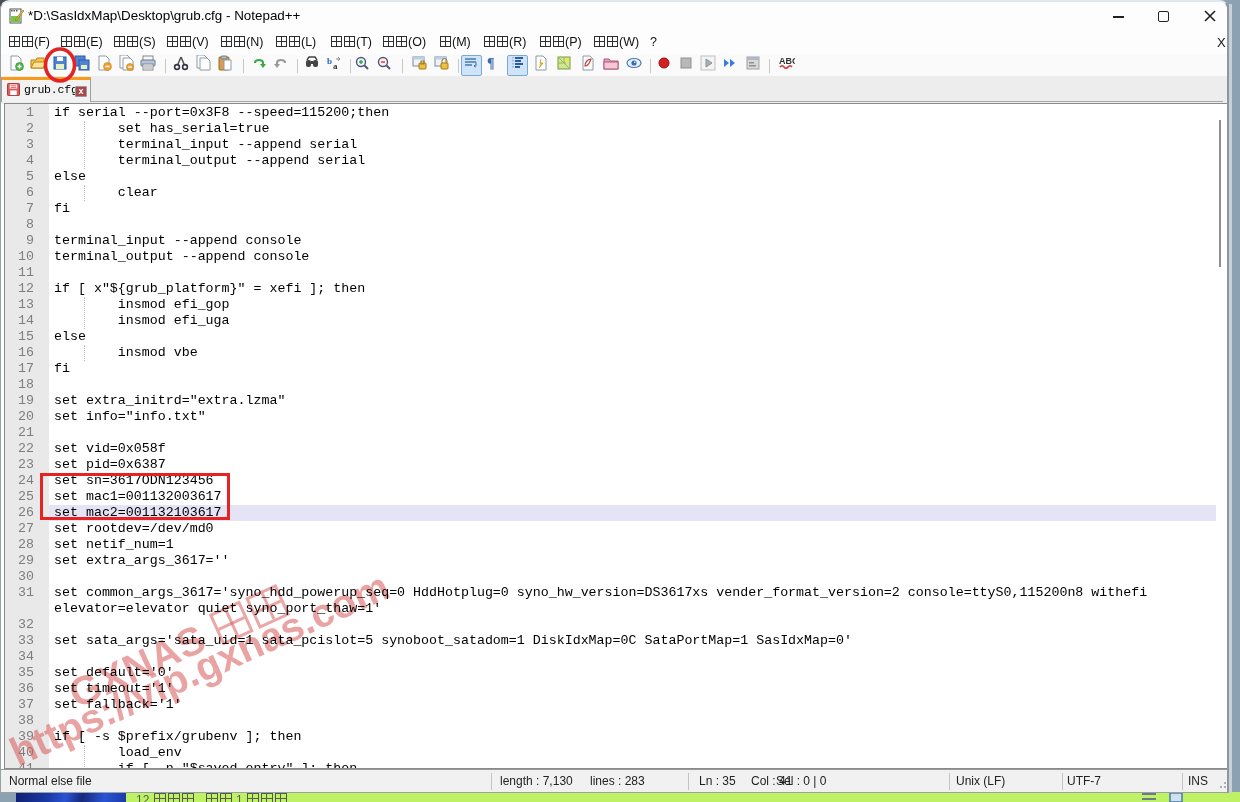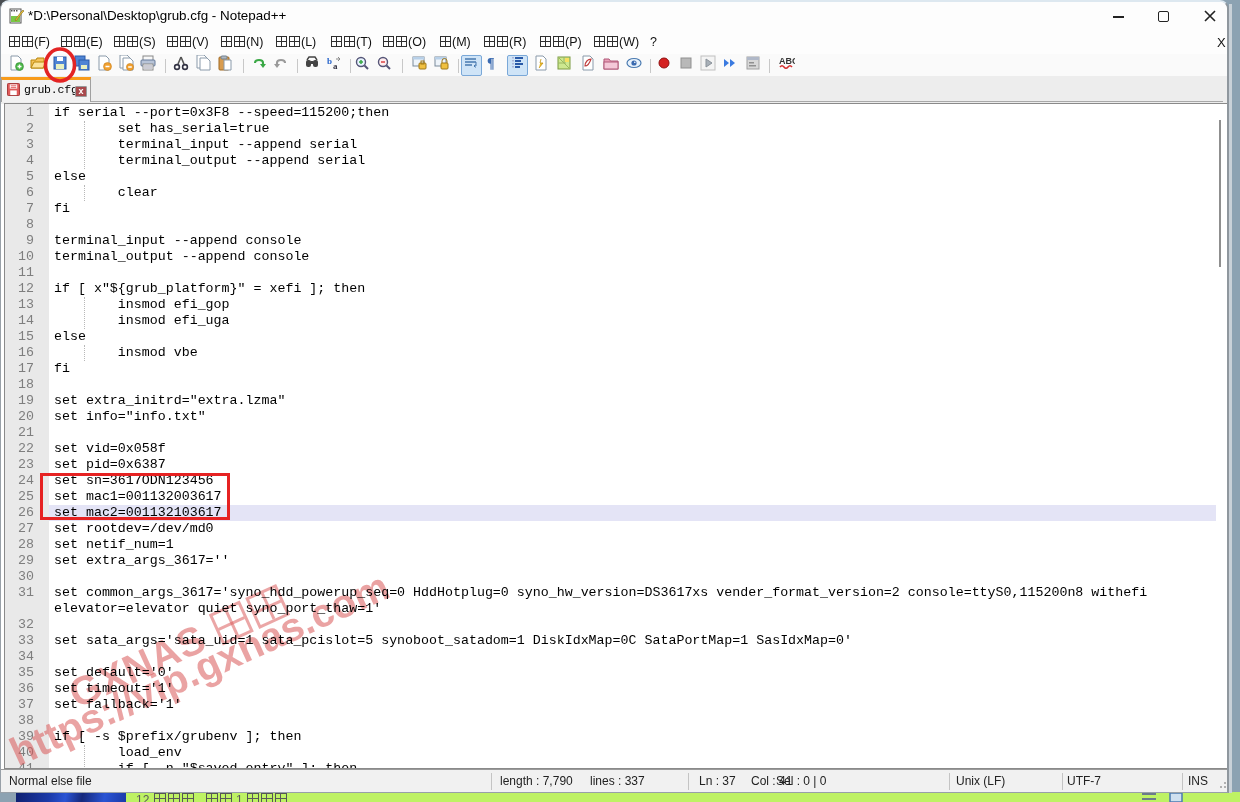--- a/index.html
+++ b/index.html
@@ -63,21 +63,21 @@
 <div id="win">
   <div id="title">
     <svg style="position:absolute;left:8px;top:6px" width="16" height="16" viewBox="0 0 16 16">
         <rect x="1" y="1" width="11" height="14" fill="#fff" stroke="#555" stroke-width="1"></rect>
         <rect x="2" y="8" width="9" height="6" fill="#79c845"></rect>
         <rect x="2" y="2" width="1.5" height="1.5" fill="#555"></rect>
         <rect x="4.5" y="2" width="1.5" height="1.5" fill="#555"></rect>
         <rect x="7" y="2" width="1.5" height="1.5" fill="#555"></rect>
         <path d="M6 12 L12 4 L14 2 L15 3 L13 5 L7 13 Z" fill="#e8c43c" stroke="#8a6d1d" stroke-width="0.6"></path>
       </svg>
-    <span class="t">*D:\Personal\Desktop\grub.cfg - Notepad++</span>
+    <span class="t">*D:\SasIdxMap\Desktop\grub.cfg - Notepad++</span>
     <div id="btn-min"></div>
     <div id="btn-max"></div>
     <svg style="position:absolute;left:1203px;top:8px" width="12" height="12">
         <path d="M1 1 L11 11 M11 1 L1 11" stroke="#222" stroke-width="1.6"></path>
       </svg>
   </div>
   <div id="menu">
       <span style="left: 7px;"><b class="cj"></b><b class="cj"></b>(F)</span>
       <span style="left: 59px;"><b class="cj"></b><b class="cj"></b>(E)</span>
       <span style="left: 112px;"><b class="cj"></b><b class="cj"></b>(S)</span>
@@ -364,24 +364,24 @@
     <div id="thumb"></div>
   <div class="ig" style="left: 79px; top: 17px; height: 48px;"></div>
       <div class="ig" style="left: 79px; top: 81px; height: 16px;"></div>
       <div class="ig" style="left: 79px; top: 193px; height: 32px;"></div>
       <div class="ig" style="left: 79px; top: 241px; height: 16px;"></div>
       <div class="ig" style="left: 79px; top: 641px; height: 32px;"></div>
     </div>
   <div id="status">
     <span style="left:8px">Normal else file</span>
     <div class="vs" style="left:490px"></div>
-    <span style="left:499px">length : 7,790</span>
-    <span style="left:589px">lines : 337</span>
+    <span style="left:499px">length : 7,130</span>
+    <span style="left:589px">lines : 283</span>
     <div class="vs" style="left:687px"></div>
-    <span style="left:698px">Ln : 37</span>
+    <span style="left:698px">Ln : 35</span>
     <span style="left:750px">Col : 41</span>
     <span style="left:775px">Sel : 0 | 0</span>
     <div class="vs" style="left:948px"></div>
     <span style="left:955px">Unix (LF)</span>
     <div class="vs" style="left:1061px"></div>
     <span style="left:1066px">UTF-7</span>
     <div class="vs" style="left:1181px"></div>
     <span style="left:1187px">INS</span>
     <svg style="position:absolute;left:1219px;top:8px" width="12" height="12">
         <g fill="#b0b0b0">

